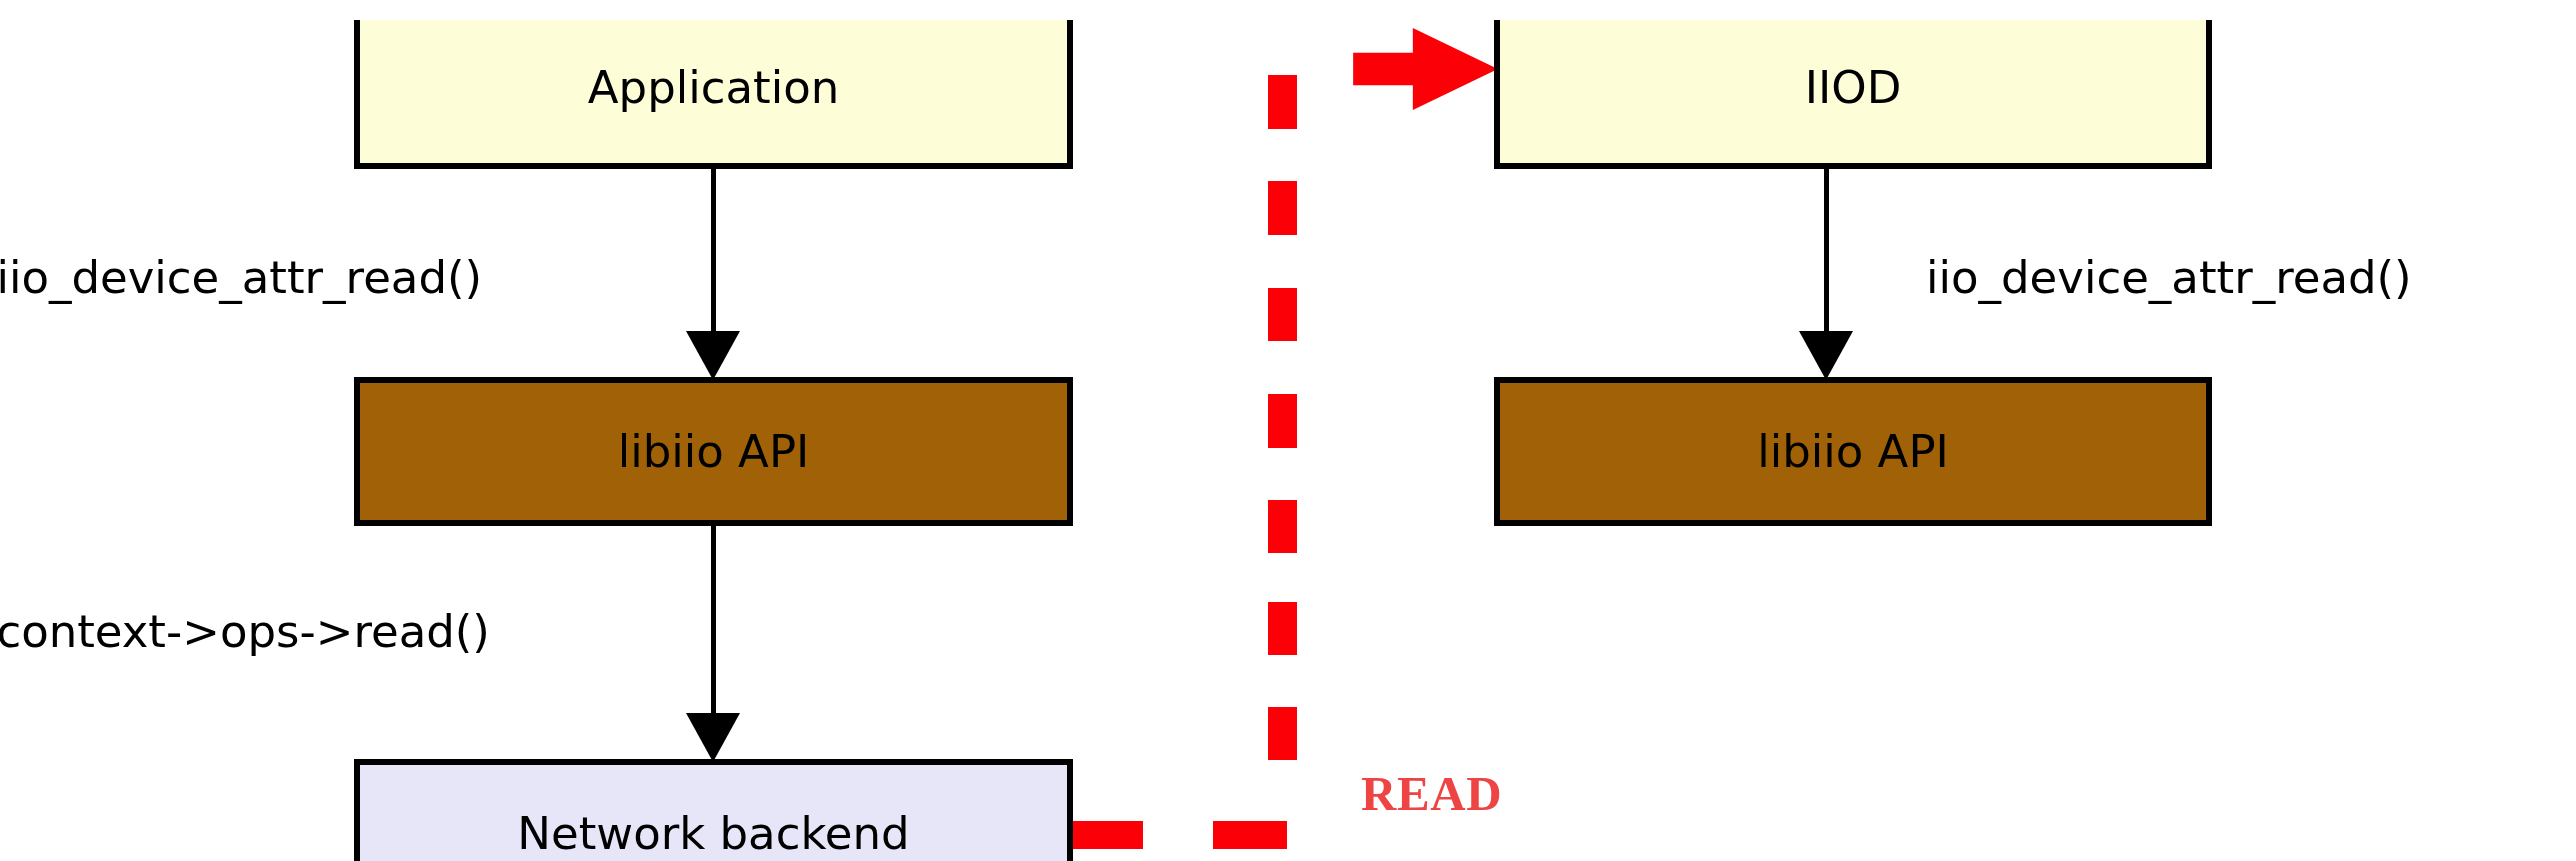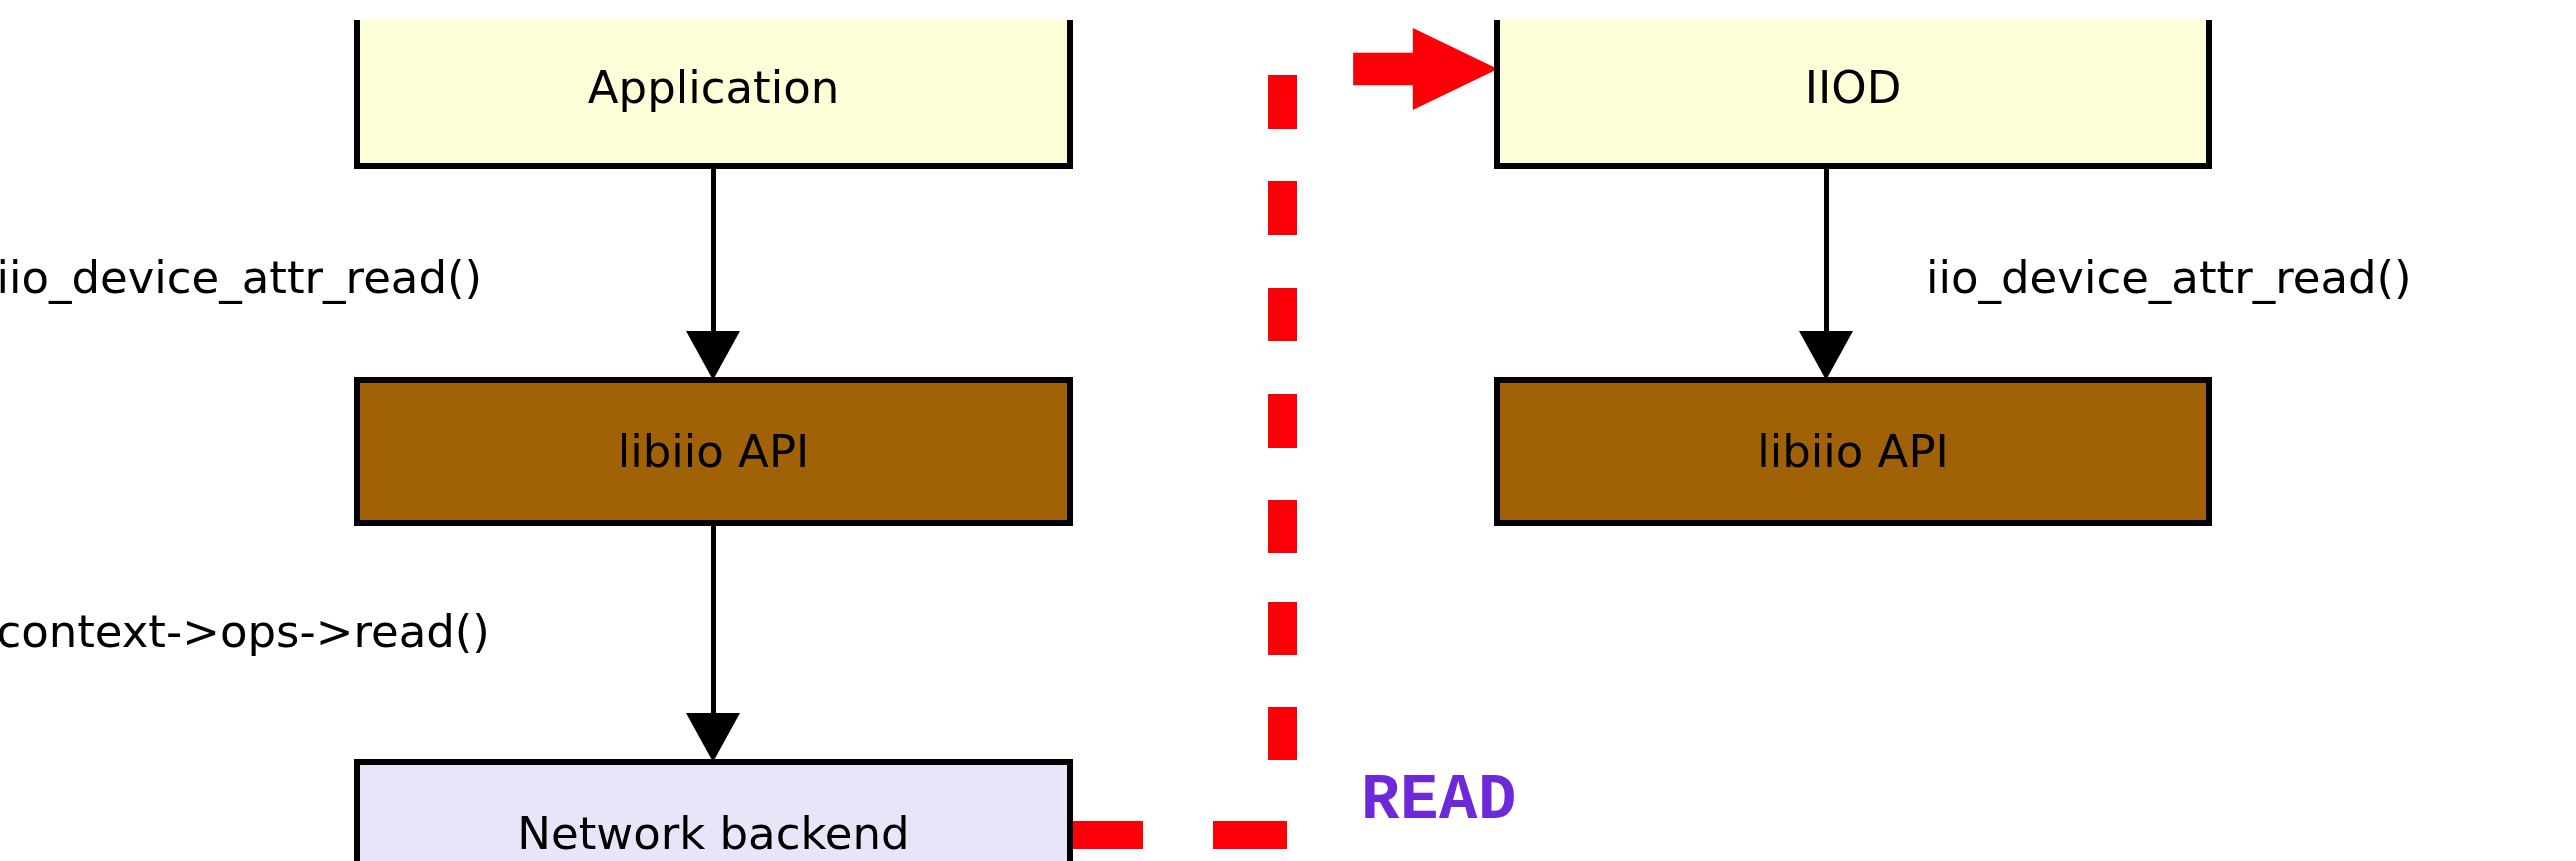--- a/index.html
+++ b/index.html
@@ -114,24 +114,24 @@
     width: 145px;
     height: 82px;
   }
   #red-arrow svg { display: block; }
 
   
   #label-read {
     position: absolute;
     left: 1361px;
     top: 749px;
-    color: #6d28d9;
-    font-family: Liberation Mono, monospace;
+    color: #ef4444;
+    font-family: Liberation Serif, serif;
     font-weight: bold;
-    font-size: 64px;
+    font-size: 49px;
     line-height: 1;
     letter-spacing: 0.6px;
     white-space: nowrap;
   }
 </style>
 </head>
 <body>
 
 <div id="canvas">
 

